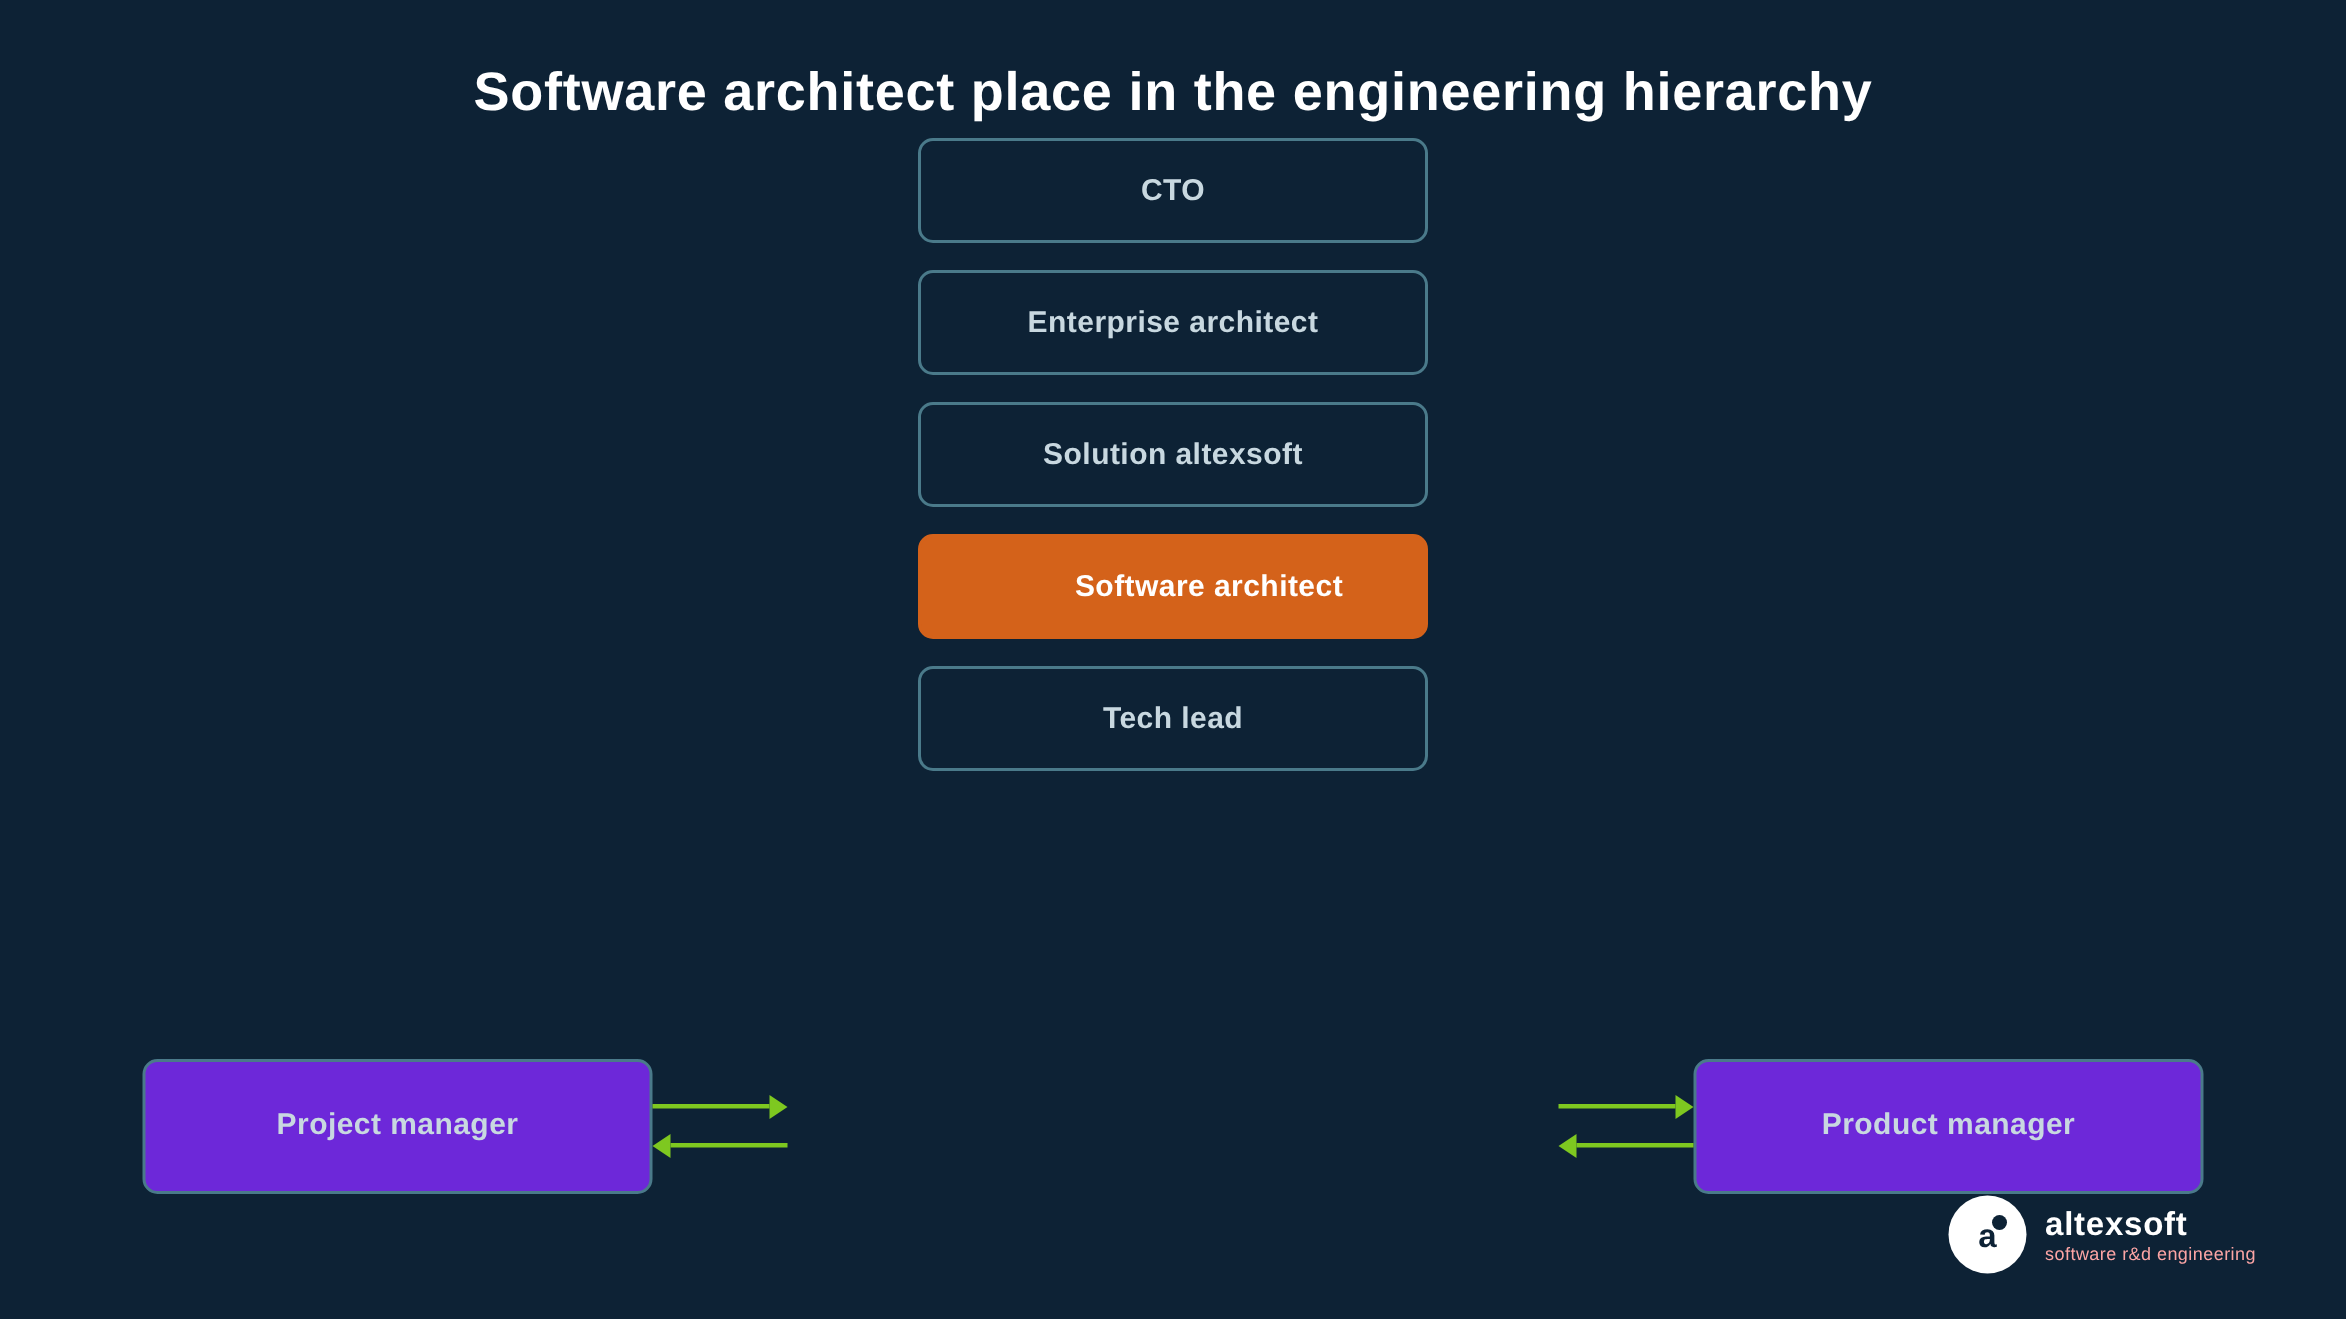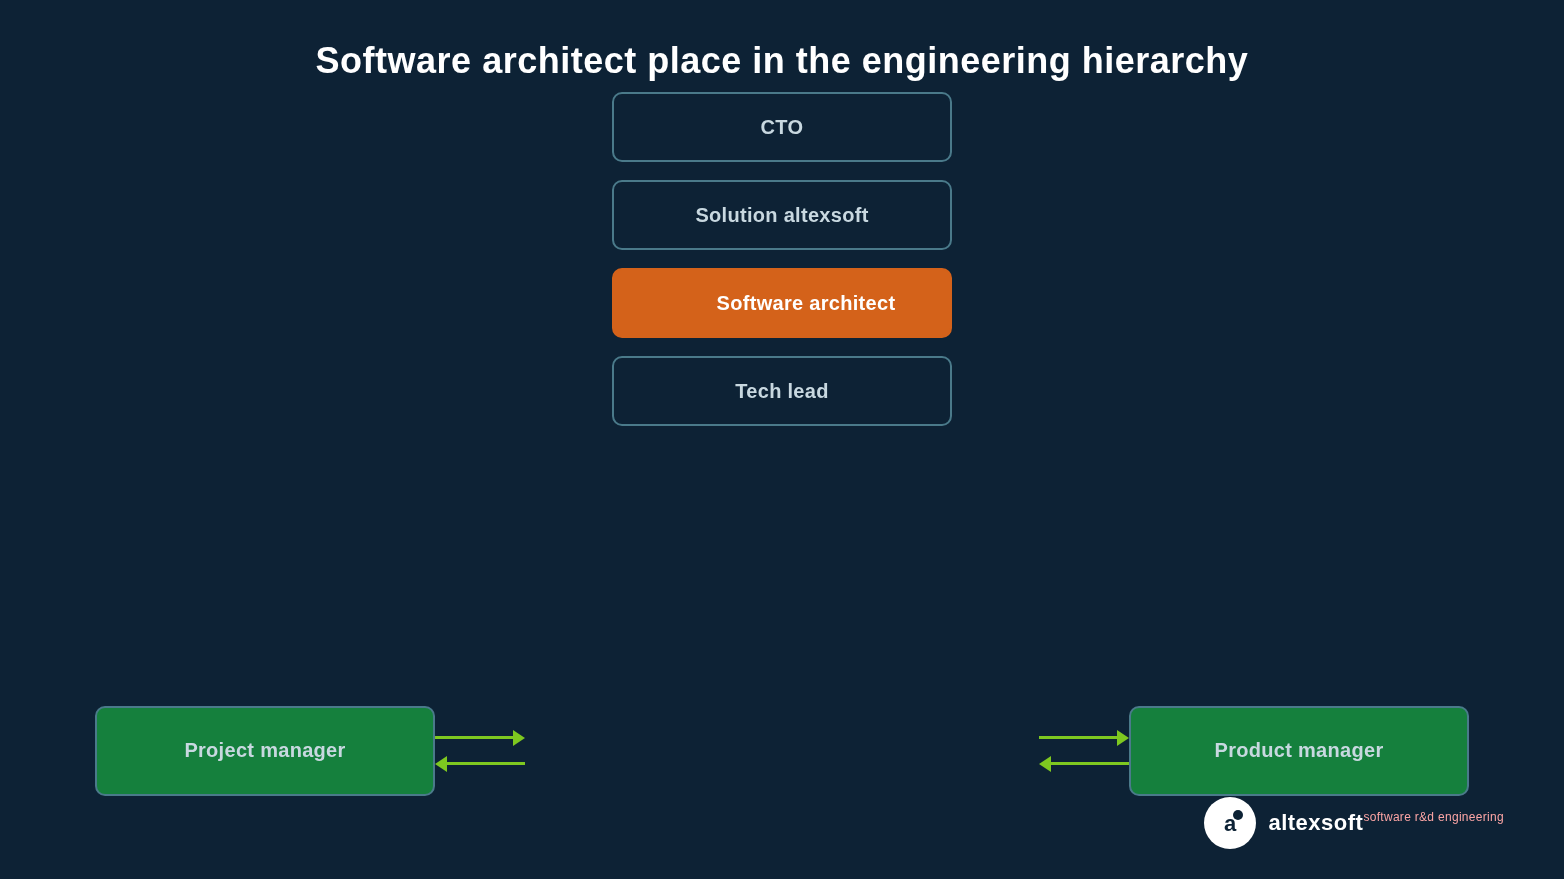--- a/index.html
+++ b/index.html
@@ -66,21 +66,21 @@
       color: #ffffff;
       padding-left: 48px;
     }
 
     
     .side-box {
       width: 340px;
       height: 90px;
       border: 2px solid #4a7a8a;
       border-radius: 10px;
-      background-color: #15803d;
+      background-color: #6d28d9;
       display: flex;
       align-items: center;
       justify-content: center;
       color: #c8d8e0;
       font-size: 20px;
       font-weight: 600;
       letter-spacing: 0.3px;
       position: absolute;
     }
 
@@ -163,21 +163,21 @@
       display: flex;
       align-items: center;
       justify-content: center;
       font-size: 28px;
       font-weight: 900;
       color: #1a3a55;
     }
 
     .logo-text-block {
       display: flex;
-      flex-direction: row;
+      flex-direction: column;
     }
 
     .logo-name {
       color: #ffffff;
       font-size: 22px;
       font-weight: 700;
       letter-spacing: 0.5px;
     }
 
     .logo-subtitle {
@@ -189,20 +189,23 @@
 </head>
 <body>
 
 <h1 class="title">Software architect place in the engineering hierarchy</h1>
 
 <div class="diagram-area">
 
   <div class="center-column">
     <div class="box">
       <span>CTO</span>
+    </div>
+    <div class="box">
+      <span>Enterprise architect</span>
     </div>
     <div class="box">
       <span>Solution altexsoft</span>
     </div>
     <div class="box highlighted">
       <span>Software architect</span>
     </div>
     <div class="box">
       <span>Tech lead</span>
     </div>

